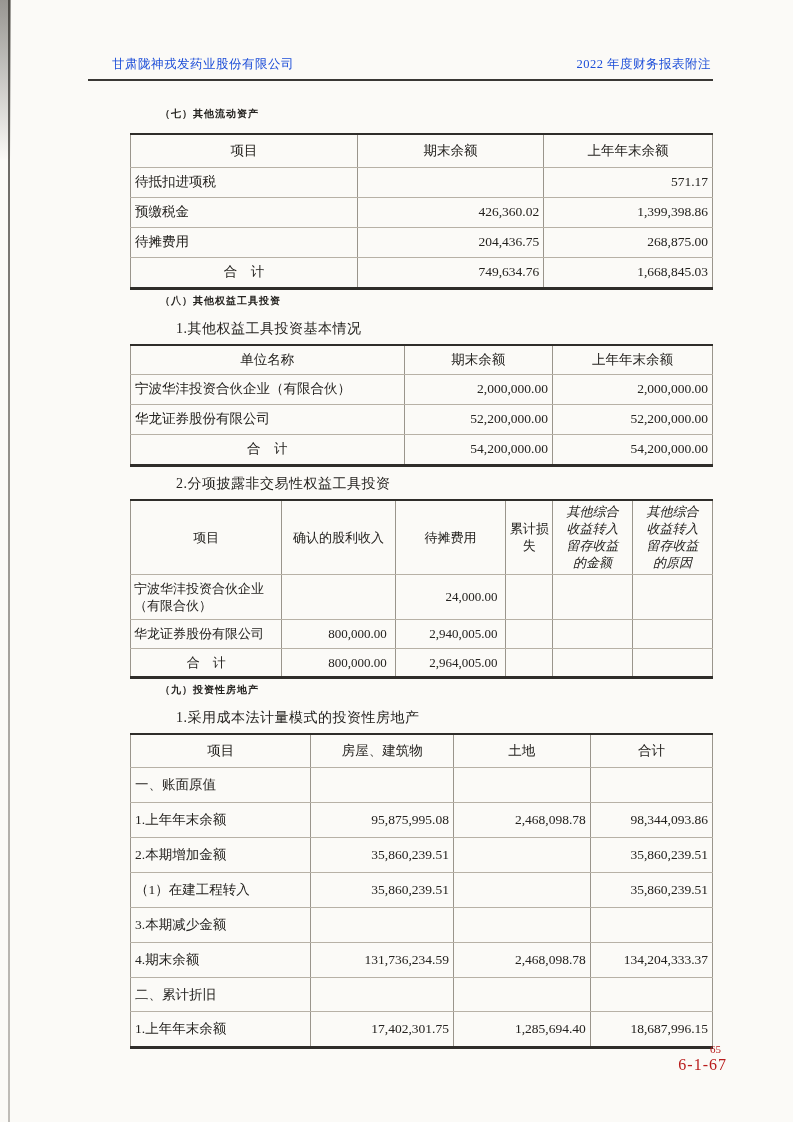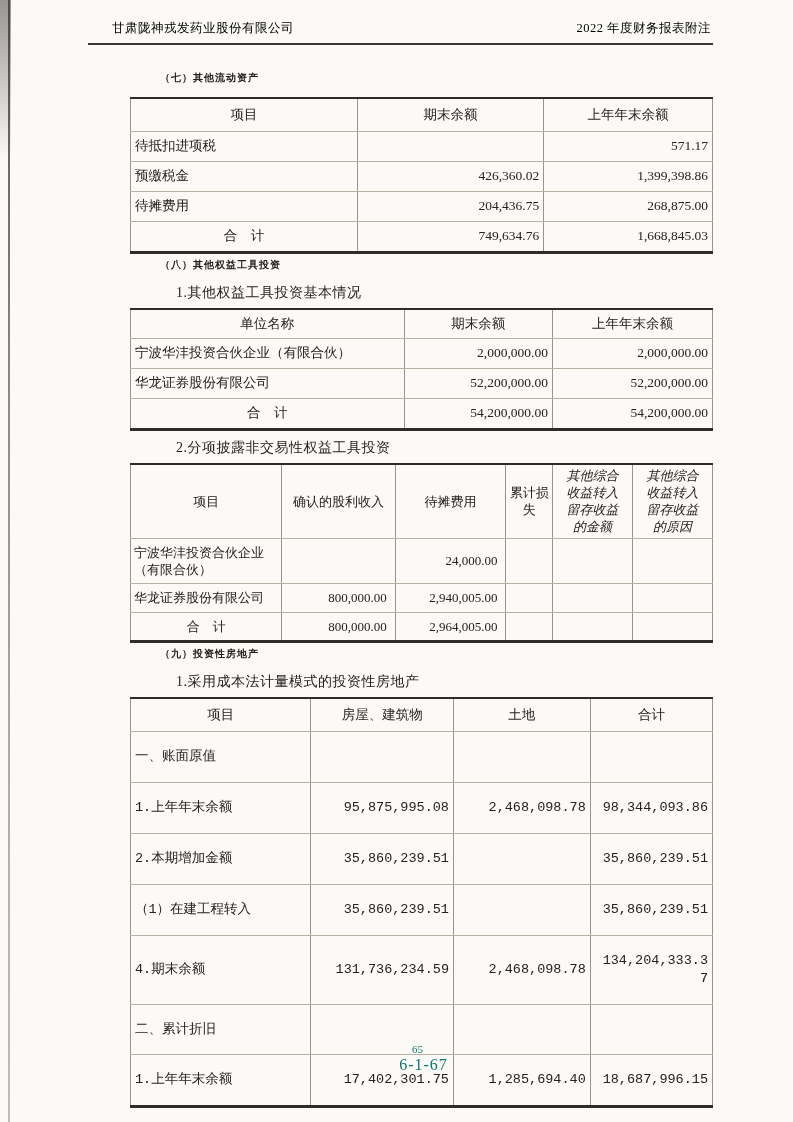--- a/index.html
+++ b/index.html
@@ -18,25 +18,25 @@
     opacity:.9;
   }
   .scan-corner {
     position:absolute; left:0; top:0; width:11px; height:160px;
     background:linear-gradient(to bottom,rgba(70,67,62,.55),rgba(70,67,62,0));
   }
   .content { position:absolute; left:130px; top:0; width:583px; }
 
   .doc-header {
     margin-left:-42px; width:625px;
-    margin-top:20px;
+    margin-top:56px;
     display:flex; justify-content:space-between; align-items:center;
     padding:0 2px 6px 24px;
     border-bottom:2.5px solid #3a3835;
-    font-size:12.5px; letter-spacing:.5px; color:#000000;
+    font-size:12.5px; letter-spacing:.5px; color:#1d4ed8;
   }
 
   .sec-title { margin:26px 0 12px 30px; font-size:10px; font-weight:bold; letter-spacing:1px; }
   .sec-title.tight { margin-top:4px; }
   .sub-title { margin:8px 0 6px 46px; font-size:14px; letter-spacing:.5px; }
 
   table {
     width:583px; border-collapse:collapse; table-layout:fixed;
     border-top:2px solid #2f2d2a; border-bottom:3px solid #2f2d2a;
     font-size:13.5px;
@@ -58,25 +58,25 @@
 
   .t1 th { padding:7px 4px; }
   .t1 td { padding:5.5px 4px;margin-left:14px; }
   .t2 th { padding:5px 4px; }
   .t2 td { padding:5.5px 4px; }
   .t3 th { padding:2px 2px; font-size:13px; }
   .t3 td { padding:5px 3px; font-size:13px; }
   .t3 th.wrap { padding:2px 12px;font-style:italic; }
   .t3 td.num { padding-right:8px; }
   .t4 th { padding:7px 4px; }
-  .t4 td { padding:16px 4px;font-family:Liberation Mono, monospace; }
+  .t4 td { padding:8px 4px; }
 
   .footer {
-    position:absolute; top:1044px; left:132px; width:583px;
-    text-align:center; color:#0f766e;
+    position:absolute; top:1044px; left:144px; width:583px;
+    text-align:right; color:#b91c1c;
   }
   .footer .pg-small { font-size:11px; line-height:11px; transform:translateX(-6px); }
   .footer .pg { font-size:16px; line-height:19px; letter-spacing:1px; }
 </style>
 </head>
 <body>
 
 <div class="scan-line"></div>
 <div class="scan-corner"></div>
 
@@ -239,20 +239,26 @@
       <td class="num"></td>
       <td class="num">35,860,239.51</td>
     </tr>
     <tr>
       <td class="label">（1）在建工程转入</td>
       <td class="num">35,860,239.51</td>
       <td class="num"></td>
       <td class="num">35,860,239.51</td>
     </tr>
     <tr>
+      <td class="label">3.本期减少金额</td>
+      <td class="num"></td>
+      <td class="num"></td>
+      <td class="num"></td>
+    </tr>
+    <tr>
       <td class="label">4.期末余额</td>
       <td class="num">131,736,234.59</td>
       <td class="num">2,468,098.78</td>
       <td class="num">134,204,333.37</td>
     </tr>
     <tr>
       <td class="label">二、累计折旧</td>
       <td class="num"></td>
       <td class="num"></td>
       <td class="num"></td>

